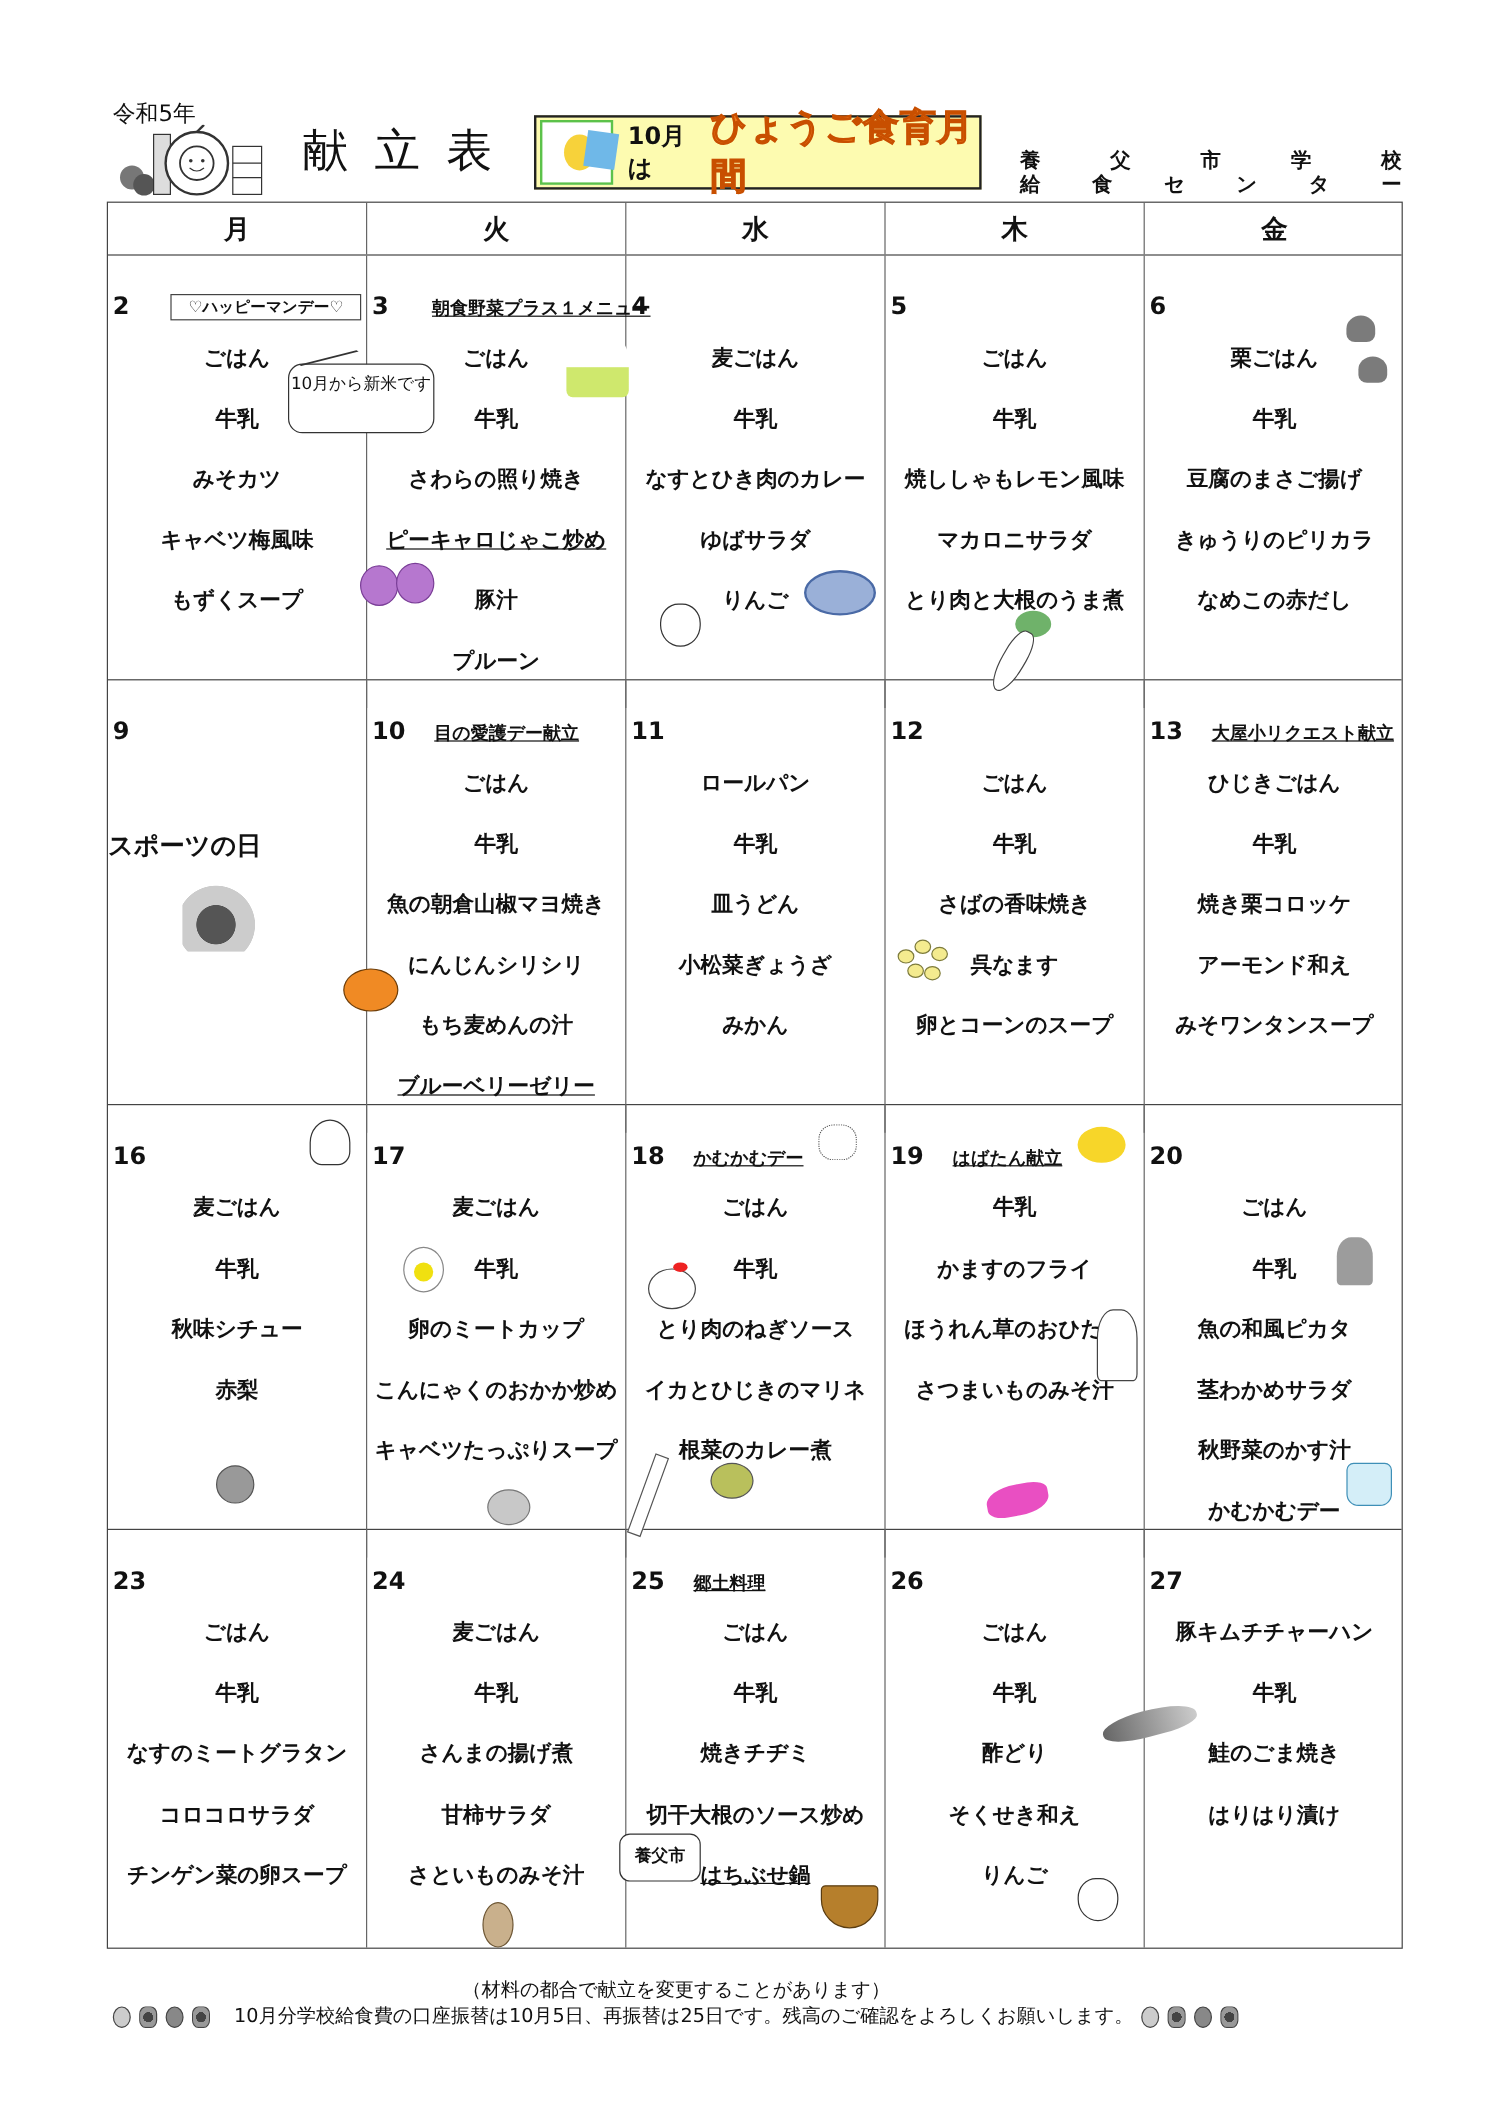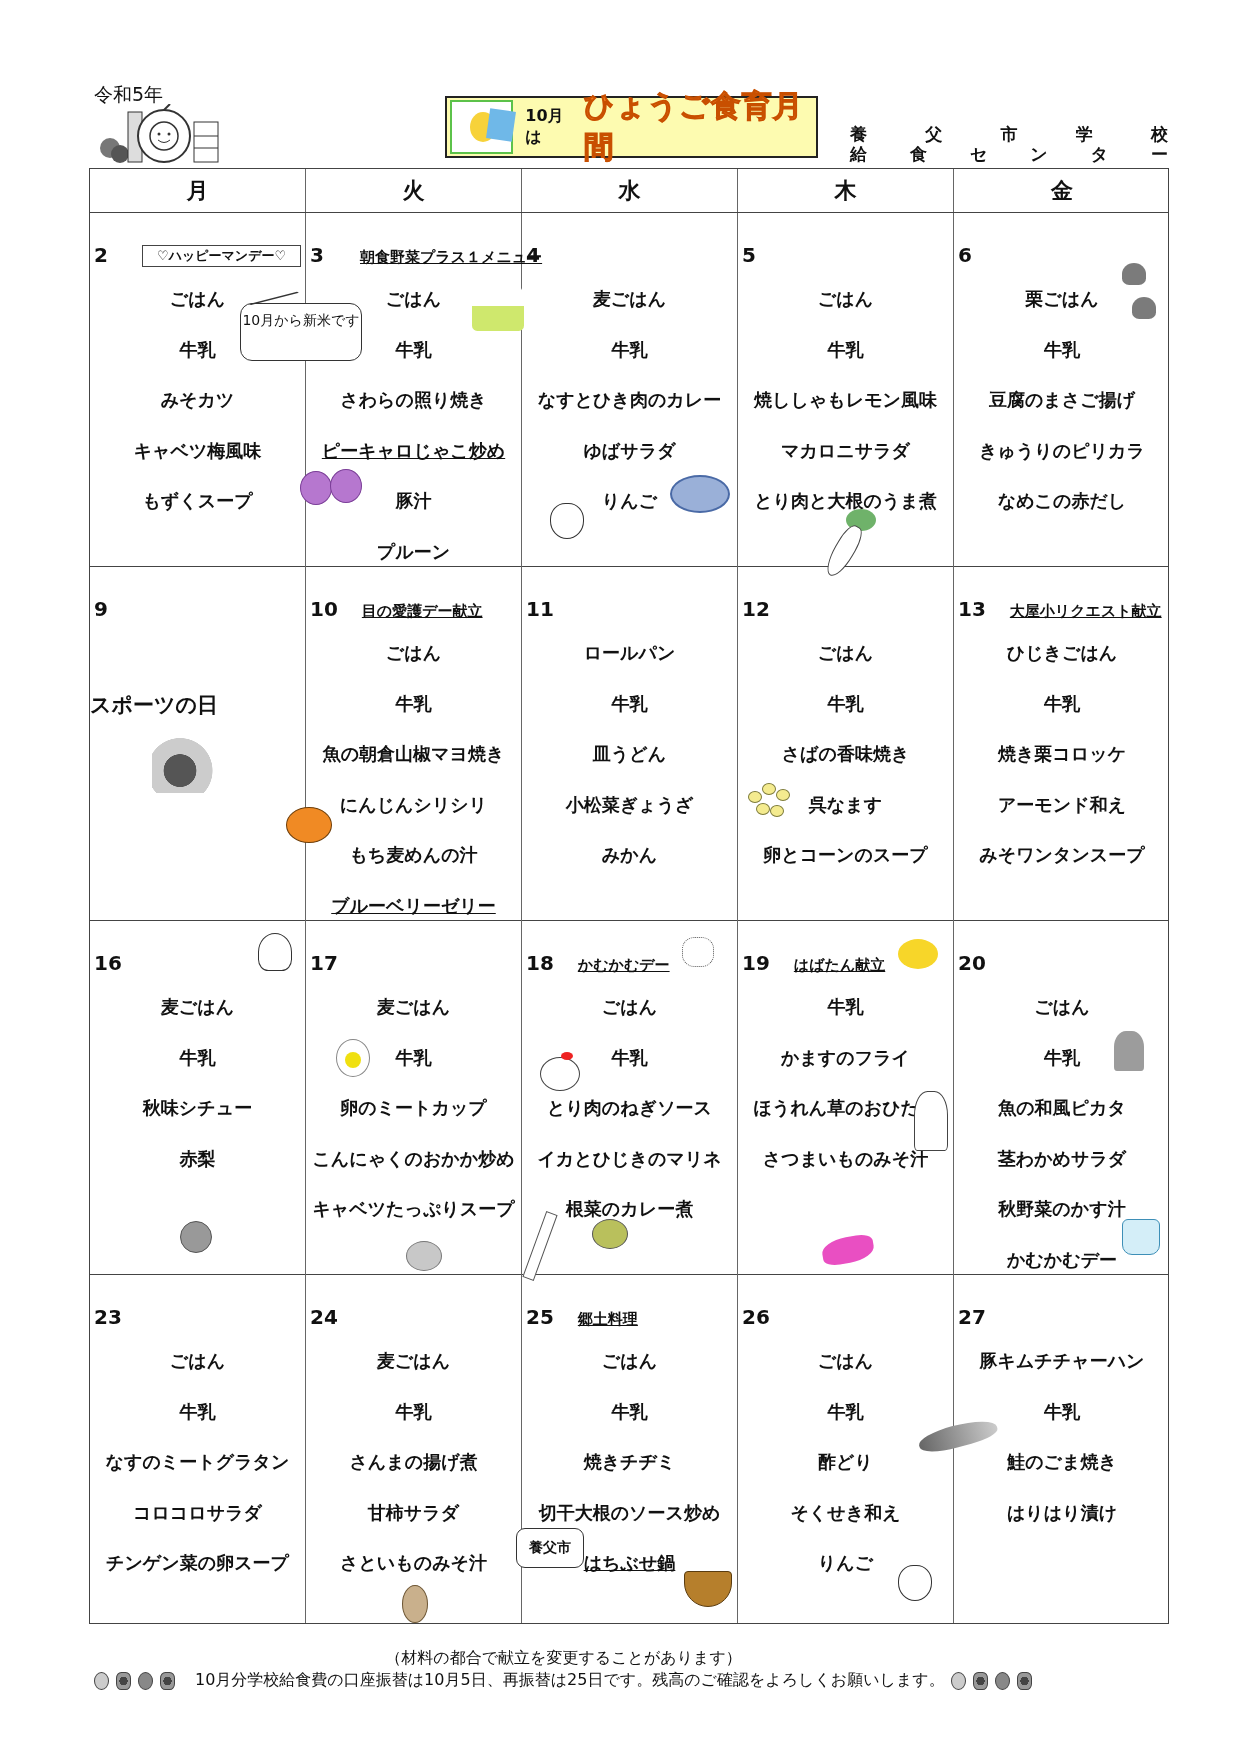--- a/index.html
+++ b/index.html
@@ -7,21 +7,21 @@
   body { font-family: "DejaVu Sans", "Liberation Sans", sans-serif; color: #111; position: relative; overflow: hidden; }
 
   .header { position: absolute; left: 0; top: 0; width: 1241px; height: 172px; }
   .era { position: absolute; left: 94px; top: 82px; font-size: 19px; }
   .month-logo { position: absolute; left: 98px; top: 104px; width: 126px; height: 60px; }
   .title { position: absolute; left: 252px; top: 100px; font-size: 38px; letter-spacing: 22px; font-family: "DejaVu Serif", serif; }
   .banner { position: absolute; left: 445px; top: 96px; width: 373px; height: 62px; background: #fdfbb0; border: 2px solid #222; display: flex; align-items: center; }
   .banner-pic { width: 68px; height: 54px; margin-left: 3px; border: 2px solid #5cc24a; background: #fff; position: relative; }
   .banner-pic .chick { position: absolute; left: 18px; top: 10px; width: 26px; height: 30px; background: #f7d23a; border-radius: 50%; }
   .banner-pic .book { position: absolute; left: 36px; top: 8px; width: 26px; height: 30px; background: #6fb8e8; transform: rotate(8deg); }
-  .banner-prefix { font-size: 16px; font-weight: bold; margin-left: 12px; }
+  .banner-prefix { font-size: 20px; font-weight: bold; margin-left: 12px; }
   .banner-main { font-size: 30px; font-weight: bold; color: #f07a1e; margin-left: 8px; -webkit-text-stroke: 1px #c84f00; letter-spacing: 1px; }
   .org { position: absolute; left: 850px; top: 124px; width: 318px; font-size: 17px; font-weight: bold; line-height: 20px; }
   .org-line { display: flex; justify-content: space-between; }
 
   .calendar { position: absolute; left: 89px; top: 168px; width: 1080px; border: 1.5px solid #444; }
   .dow-row { display: grid; grid-template-columns: repeat(5, 216px); height: 44px; border-bottom: 1.5px solid #444; }
   .dow { display: flex; align-items: center; justify-content: center; font-size: 22px; font-weight: bold; border-right: 1px solid #666; }
   .dow:last-child { border-right: none; }
   .week { display: grid; grid-template-columns: repeat(5, 216px); height: 354px; border-bottom: 1.5px solid #444; }
   .week:last-child { border-bottom: none; height: 348px; }
@@ -90,20 +90,21 @@
     <circle cx="66" cy="32" r="26" fill="#fff" stroke="#333" stroke-width="2"></circle>
     <circle cx="66" cy="32" r="14" fill="#fff" stroke="#333" stroke-width="1.5"></circle>
     <circle cx="61" cy="30" r="1.5" fill="#333"></circle>
       <circle cx="71" cy="30" r="1.5" fill="#333"></circle>
     <path d="M60 36 Q66 41 72 36" stroke="#333" fill="none"></path>
     <path d="M66 6 L72 0" stroke="#333" stroke-width="2"></path>
     <rect x="96" y="18" width="24" height="40" fill="#fff" stroke="#333"></rect>
     <line x1="96" y1="32" x2="120" y2="32" stroke="#333"></line>
       <line x1="96" y1="44" x2="120" y2="44" stroke="#333"></line>
   </svg>
+  <div class="title">献立表</div>
   <div class="banner">
     <div class="banner-pic">
         <div class="chick"></div>
         <div class="book"></div>
       </div>
     <span class="banner-prefix">10月は</span>
     <span class="banner-main">ひょうご食育月間</span>
   </div>
   <div class="org">
     <div class="org-line">

